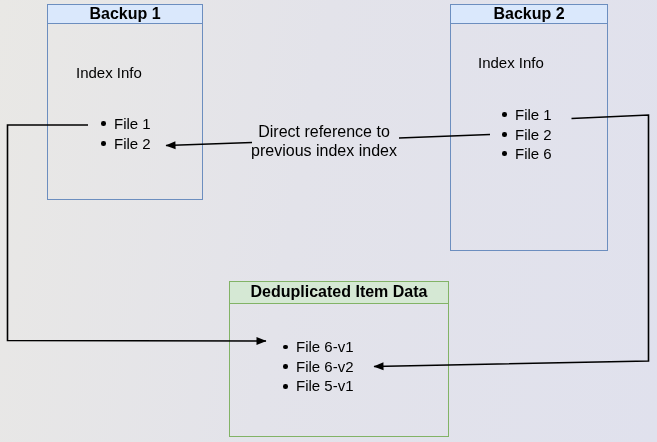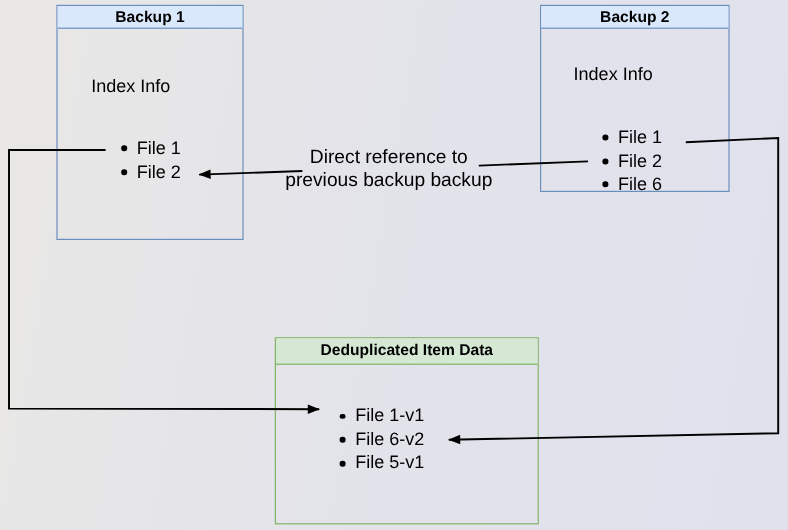--- a/index.html
+++ b/index.html
@@ -9,21 +9,21 @@
     overflow:hidden;
     background:linear-gradient(100deg,#e9e8e5 0%,#e3e3ea 45%,#e0e1ed 100%);
     font-family:"Liberation Sans",sans-serif;
     color:#000;
   }
   .box { position:absolute; border:1.5px solid; box-sizing:border-box; }
   .box.blue  { border-color:#6c8ebf; }
   .box.green { border-color:#82b366; }
   .box-header {
     box-sizing:border-box;
-    text-align:center; font-weight:bold; font-size:13px;
+    text-align:center; font-weight:bold; font-size:16px;
     border-bottom:1.5px solid;
   }
   .blue .box-header  { height:19px; line-height:17px; background:#dae8fc; border-color:#6c8ebf; }
   .green .box-header { height:22px; line-height:20px; background:#d5e8d4; border-color:#82b366; }
   .index-label { position:absolute; font-size:15px; white-space:nowrap; }
   .file-list { position:absolute; list-style:none; margin:0; padding:0; font-size:15px; }
   .file-list li { position:relative; padding-left:13px; line-height:19.5px; white-space:nowrap; }
   .file-list li::before {
     content:""; position:absolute; left:0; top:calc(50% - 2.3px);
     width:4.6px; height:4.6px; border-radius:50%; background:#000;
@@ -42,49 +42,49 @@
 
   <div class="box blue" style="left:47px; top:4px; width:156px; height:196px;">
     <div class="box-header">Backup 1</div>
     <div class="index-label" style="left:28px; top:59px;">Index Info</div>
     <ul class="file-list" style="left:53px; top:109px;">
       <li>File 1</li>
       <li>File 2</li>
     </ul>
   </div>
 
-  <div class="box blue" style="left:450px; top:4px; width:158px; height:156px;">
+  <div class="box blue" style="left:450px; top:4px; width:158px; height:247px;">
     <div class="box-header">Backup 2</div>
     <div class="index-label" style="left:27px; top:49px;">Index Info</div>
     <ul class="file-list" style="left:51px; top:100px;">
       <li>File 1</li>
       <li>File 2</li>
       <li>File 6</li>
     </ul>
   </div>
 
   <div class="box green" style="left:229px; top:281px; width:220px; height:156px;">
     <div class="box-header">Deduplicated Item Data</div>
     <ul class="file-list dedup-list" style="left:53px; top:55px;">
-      <li>File 1-v1</li>
+      <li>File 6-v1</li>
       <li>File 6-v2</li>
       <li>File 5-v1</li>
     </ul>
   </div>
 
   <svg class="wires" width="657" height="442" viewBox="0 0 657 442">
     <defs>
       <marker id="ah" markerWidth="11" markerHeight="9" refX="10" refY="4.5" orient="auto" markerUnits="userSpaceOnUse">
         <path d="M0.5,0.5 L10.5,4.5 L0.5,8.5 Z" fill="#000"></path>
       </marker>
     </defs>
     <path d="M 88 125 L 7.5 125 L 7.5 340.5 L 266 341" fill="none" stroke="#000" stroke-width="1.6" marker-end="url(#ah)"></path>
     <path d="M 571.5 118.5 L 648.5 115 L 648.5 361 L 374 366.5" fill="none" stroke="#000" stroke-width="1.6" marker-end="url(#ah)"></path>
     <path d="M 490 134.5 L 399 138" fill="none" stroke="#000" stroke-width="1.6"></path>
     <path d="M 252 142.5 L 166 145.5" fill="none" stroke="#000" stroke-width="1.6" marker-end="url(#ah)"></path>
   </svg>
 
   <div class="annotation">
     <div>Direct reference to</div>
-    <div>previous backup backup</div>
+    <div>previous index index</div>
   </div>
 
 </div>
 
 </body></html>

